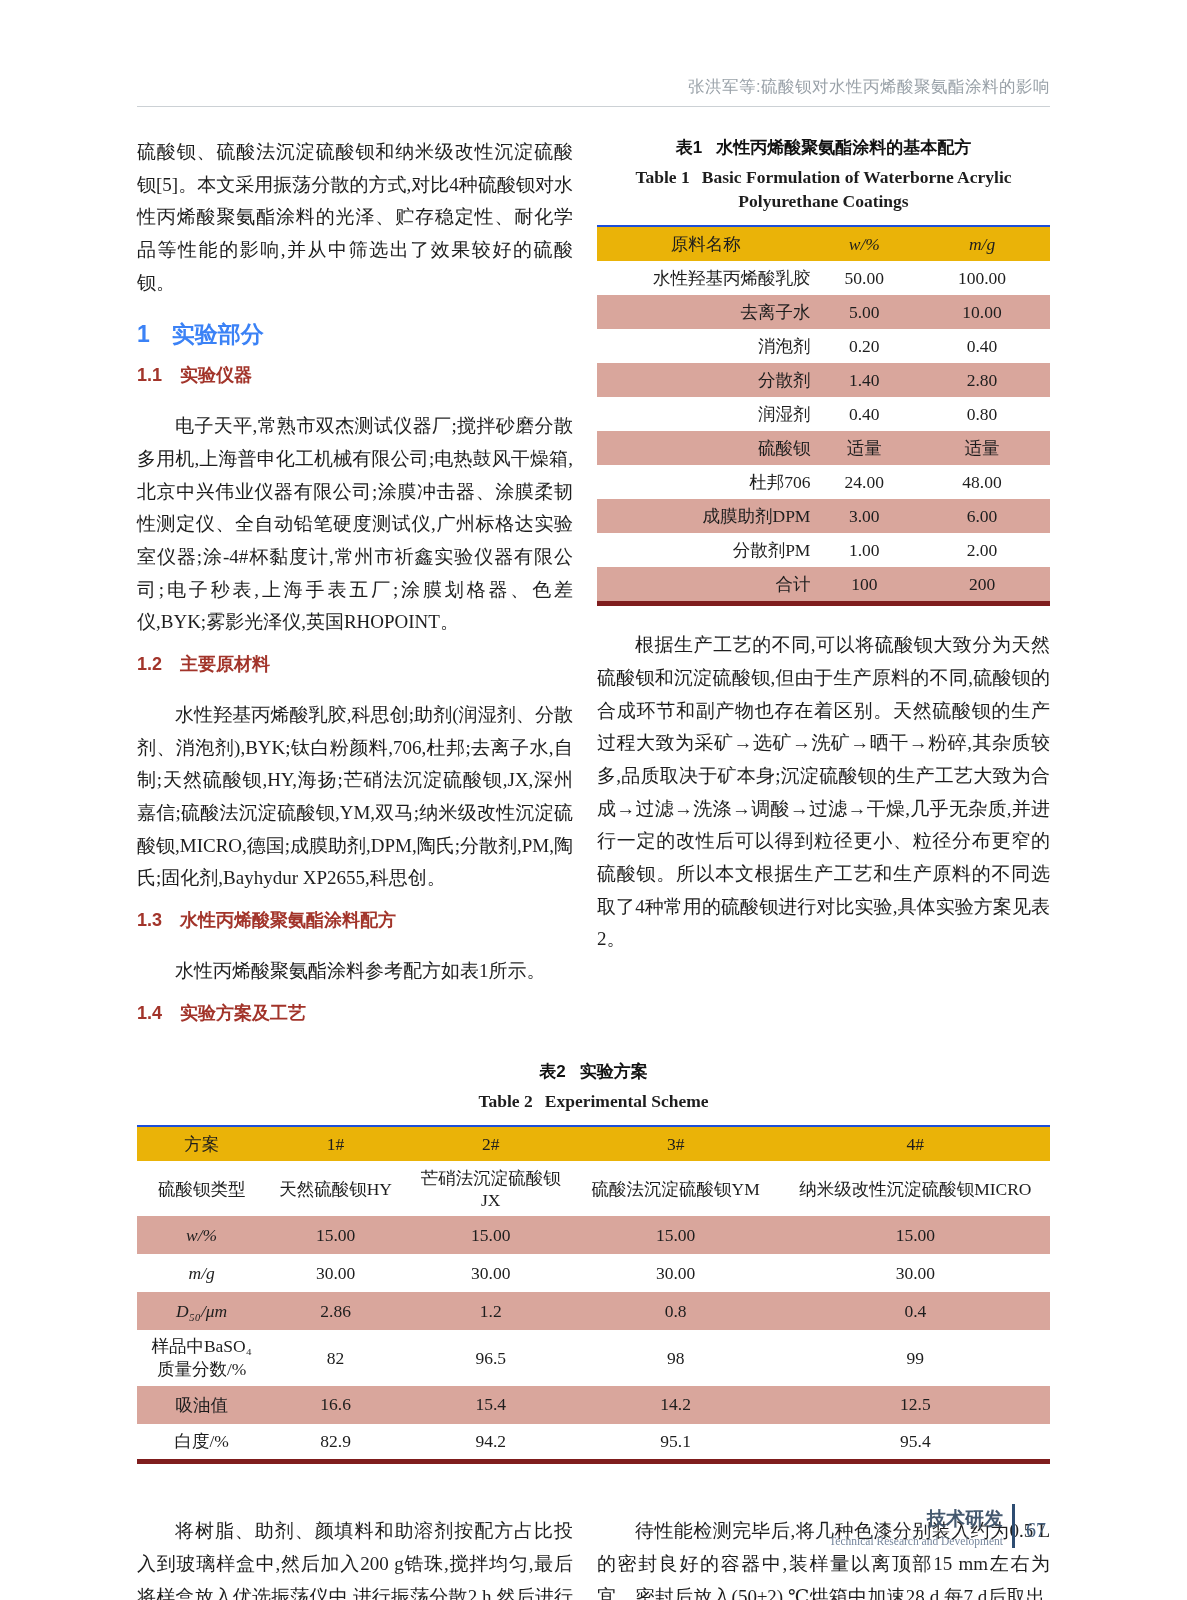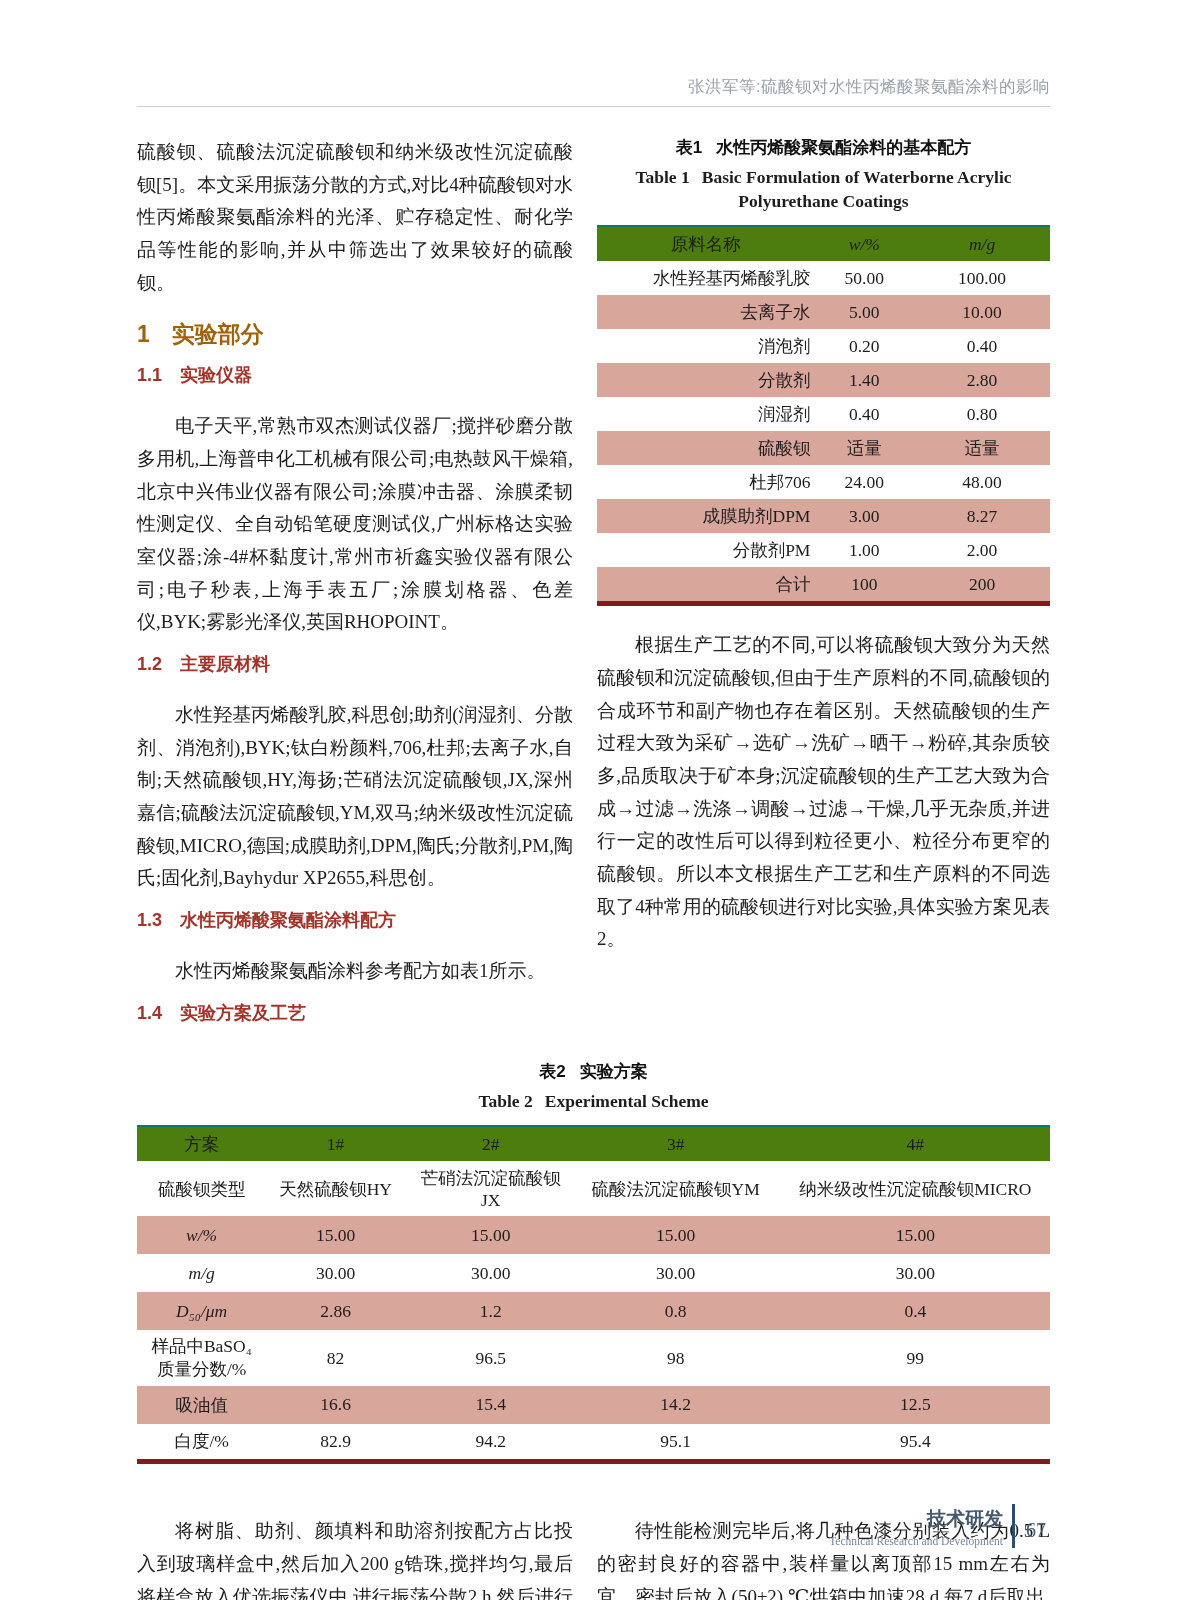--- a/index.html
+++ b/index.html
@@ -24,21 +24,21 @@
   .content { position: absolute; top: 136px; left: 137px; right: 137px; }
   .cols { display: flex; gap: 24px; }
   .col-l { width: 436px; flex: none; }
   .col-r { width: 453px; flex: none; }
 
   p.body { font-size: 19px; line-height: 1.72; text-align: justify; margin: 0; }
   p.indent { text-indent: 2em; margin-top: 23px; }
 
   h1.sec {
     font-family: "Liberation Sans", "DejaVu Sans", sans-serif;
-    font-size: 23px; font-weight: bold; color: #a16207;
+    font-size: 23px; font-weight: bold; color: #3b82f6;
     margin: 20px 0 12px 0;
   }
   h1.sec .num { margin-right: 22px; }
   h2.sec {
     font-family: "Liberation Sans", "DejaVu Sans", sans-serif;
     font-size: 18px; font-weight: bold; color: #a2342a;
     margin: 13px 0 9px 0;
   }
   h2.sec .num { margin-right: 18px; }
 
@@ -48,21 +48,21 @@
     font-size: 17px; font-weight: bold; color:#111;
   }
   .tcap .cn .lbl { margin-right: 14px; }
   .tcap .en {
     font-size: 17.5px; font-weight: bold; margin-top: 7px; line-height: 1.35;
   }
   .tcap .en .lbl { margin-right: 12px; }
 
   table.dt { width: 100%; border-collapse: collapse; font-size: 17.5px; margin-top: 12px; }
   table.dt th, table.dt td { padding: 5px 4px; font-weight: normal; text-align: center; vertical-align: middle; }
-  table.dt thead tr { background: #4d7c0f; border-top: 2px solid #0f766e; }
+  table.dt thead tr { background: #eab308; border-top: 2px solid #1d4ed8; }
   table.dt tbody tr { height: 34px; }
   table.dt tbody tr:nth-child(even) { background: #d9a69c; }
   table.dt tbody tr:last-child { border-bottom: 5px solid #7f1d1d; }
   .ital { font-style: italic; }
 
   #t1 td.c0 { text-align: right; padding-left: 28px; }
   #t2 { font-size: 17.5px; }
   #t2 tbody tr { height: 38px; }
   #t2 td.c0, #t2 th.c0 { text-align: center; padding-left: 10px; }
   #t2 td.c0 { line-height: 1.3; }
@@ -172,21 +172,21 @@
                 <td>适量</td>
               </tr>
             <tr>
                 <td class="c0">杜邦706</td>
                 <td>24.00</td>
                 <td>48.00</td>
               </tr>
             <tr>
                 <td class="c0">成膜助剂DPM</td>
                 <td>3.00</td>
-                <td>8.27</td>
+                <td>6.00</td>
               </tr>
             <tr>
                 <td class="c0">分散剂PM</td>
                 <td>1.00</td>
                 <td>2.00</td>
               </tr>
             <tr>
                 <td class="c0">合计</td>
                 <td>100</td>
                 <td>200</td>

